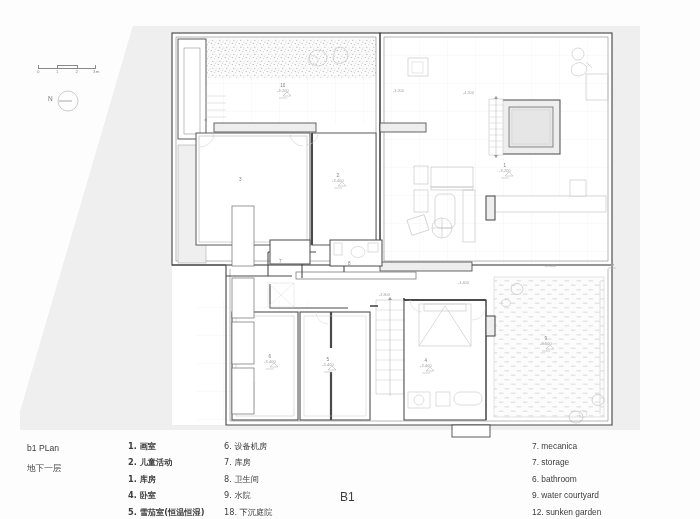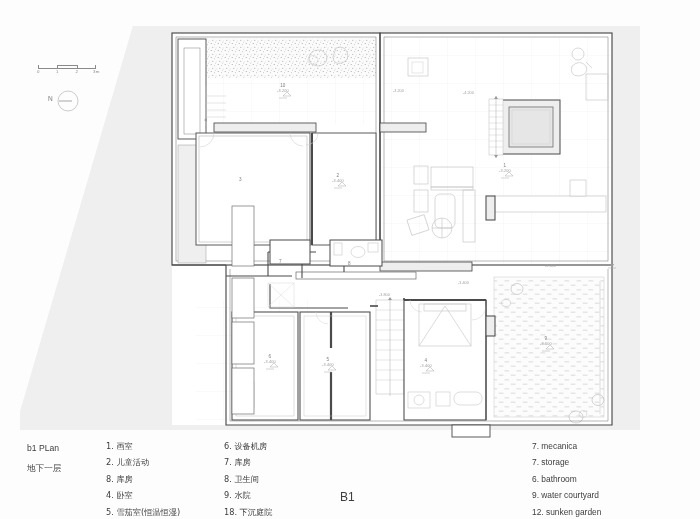--- a/index.html
+++ b/index.html
@@ -102,21 +102,21 @@
     left: 0;
     top: 432px;
     width: 700px;
     height: 87px;
   }
   .legend-col {
     position: absolute;
     top: 6px;
   }
   .legend-title-col { left: 27px; }
-  .cn-col-1 { left: 106px; }
+  .cn-col-1 { left: 128px; font-weight: bold; }
   .cn-col-2 { left: 224px; }
   .b1-col  { left: 340px; top: 55px; }
   .en-col-1 { left: 400px; }
   .en-col-2 { left: 532px; }
 
   .legend-line {
     font-size: 8.4px;
     line-height: 16.4px;
     color: #3d3d3d;
     white-space: nowrap;
@@ -512,21 +512,21 @@
   <div id="legend">
 
     <div class="legend-col legend-title-col">
       <div class="legend-head">b1 PLan</div>
       <div class="legend-head cn">地下一层</div>
     </div>
 
     <div class="legend-col cn-col-1">
         <div class="legend-line cn">1. 画室</div>
         <div class="legend-line cn">2. 儿童活动</div>
-        <div class="legend-line cn">8. 库房</div>
+        <div class="legend-line cn">1. 库房</div>
         <div class="legend-line cn">4. 卧室</div>
         <div class="legend-line cn">5. 雪茄室(恒温恒湿)</div>
       </div>
     <div class="legend-col cn-col-2">
         <div class="legend-line cn">6. 设备机房</div>
         <div class="legend-line cn">7. 库房</div>
         <div class="legend-line cn">8. 卫生间</div>
         <div class="legend-line cn">9. 水院</div>
         <div class="legend-line cn">18. 下沉庭院</div>
       </div>

